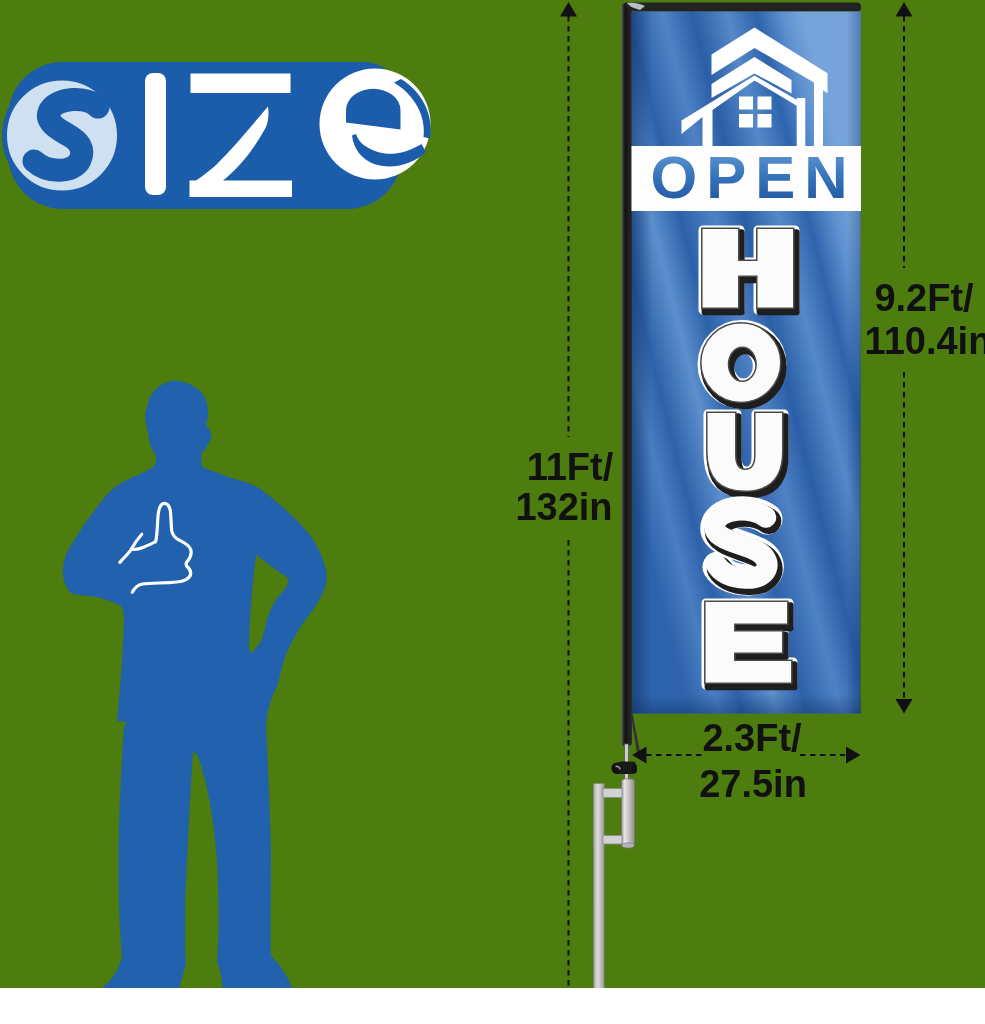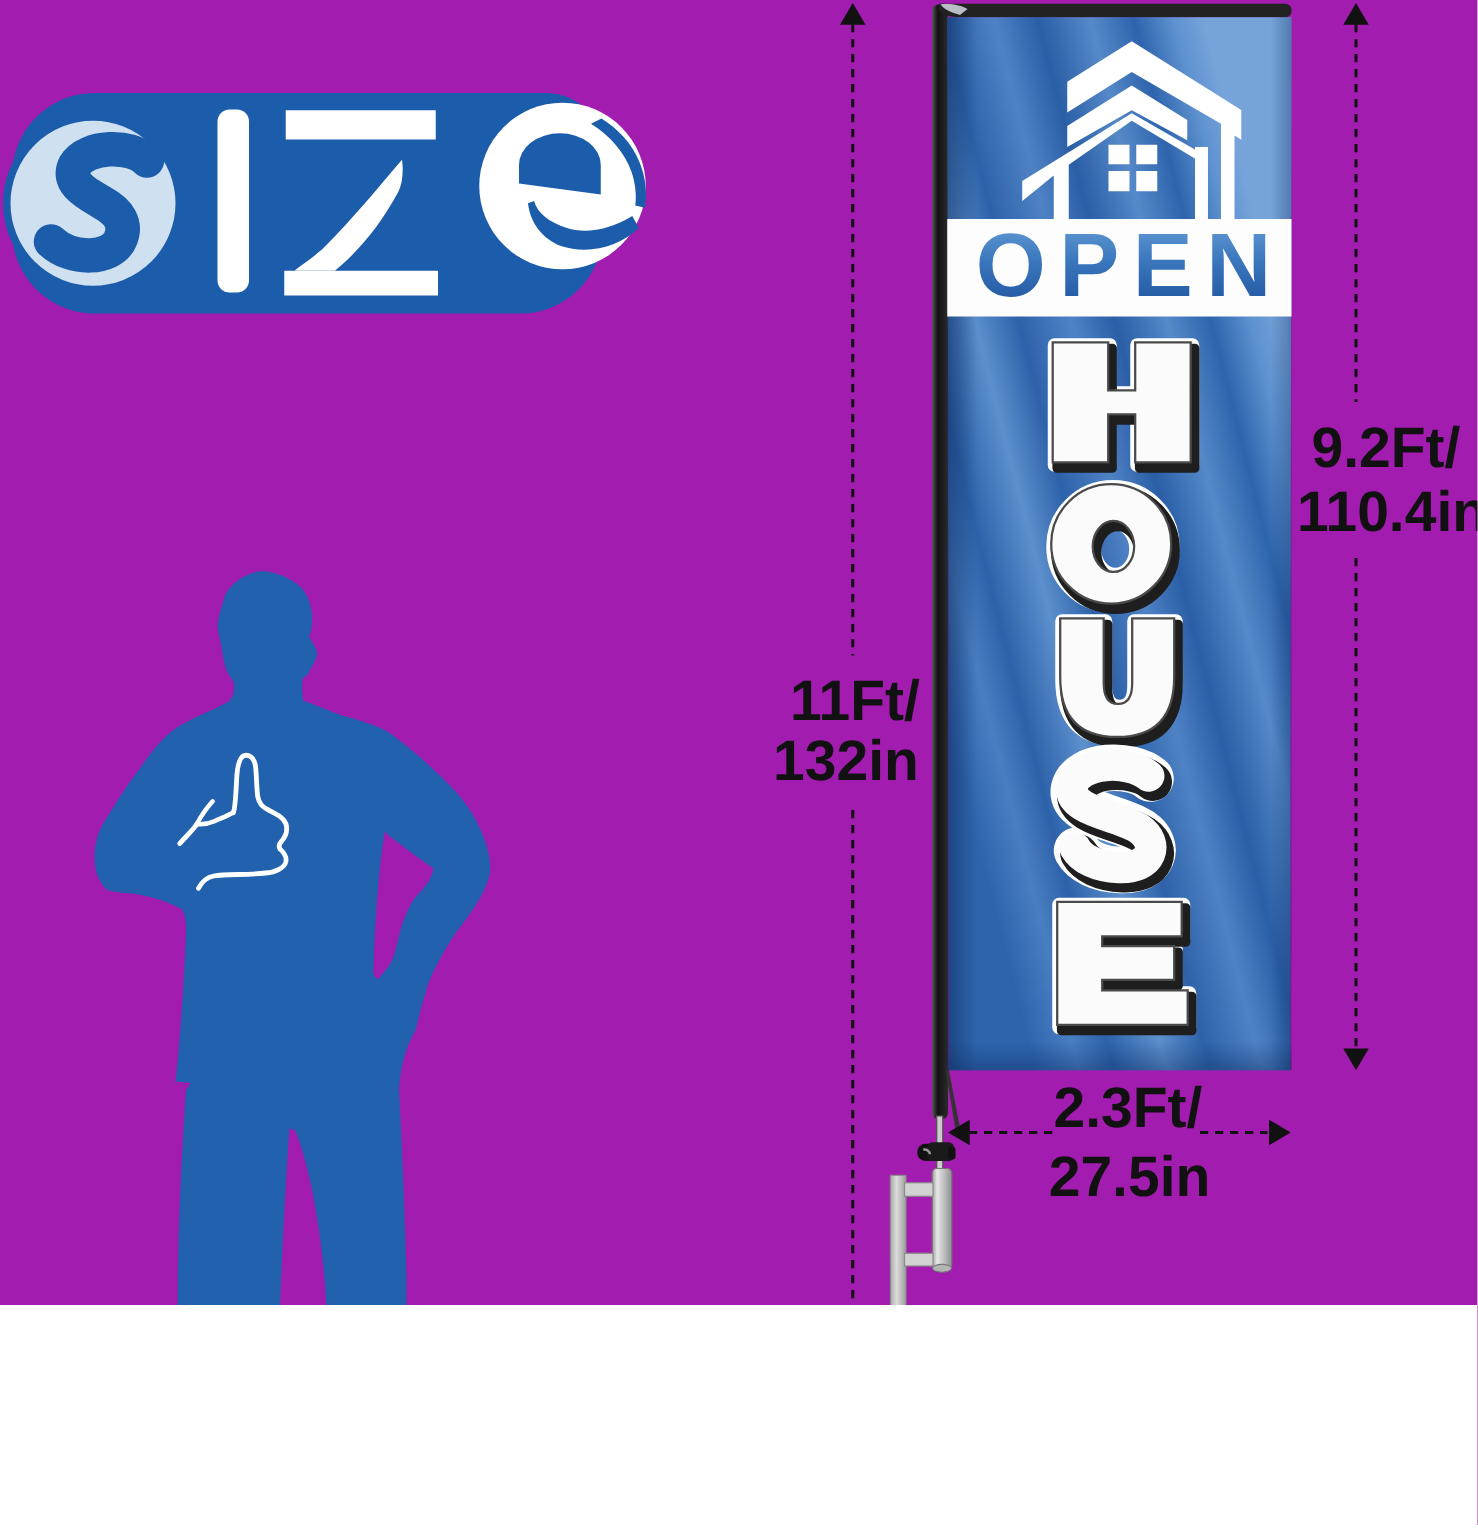--- a/index.html
+++ b/index.html
@@ -1,16 +1,16 @@
 <!DOCTYPE html>
 <html><head>
 <meta charset="utf-8">
 <style>
   html,body{margin:0;padding:0;background:#ffffff;}
-  #page{position:relative;width:985px;height:870px;background:#a21caf;overflow:hidden;
+  #page{position:relative;width:985px;height:988px;background:#4d7c0f;overflow:hidden;
         font-family:"Liberation Sans", sans-serif;}
   svg{display:block;}
 </style>
 </head>
 <body>
 <div id="page">
 <svg width="985" height="1024" viewBox="0 0 985 1024">
 <defs>
   <linearGradient id="fabric" x1="0" y1="0" x2="1" y2="0" gradientTransform="rotate(-38 .5 .5)">
     <stop offset="0" stop-color="#2e64ad"></stop>

